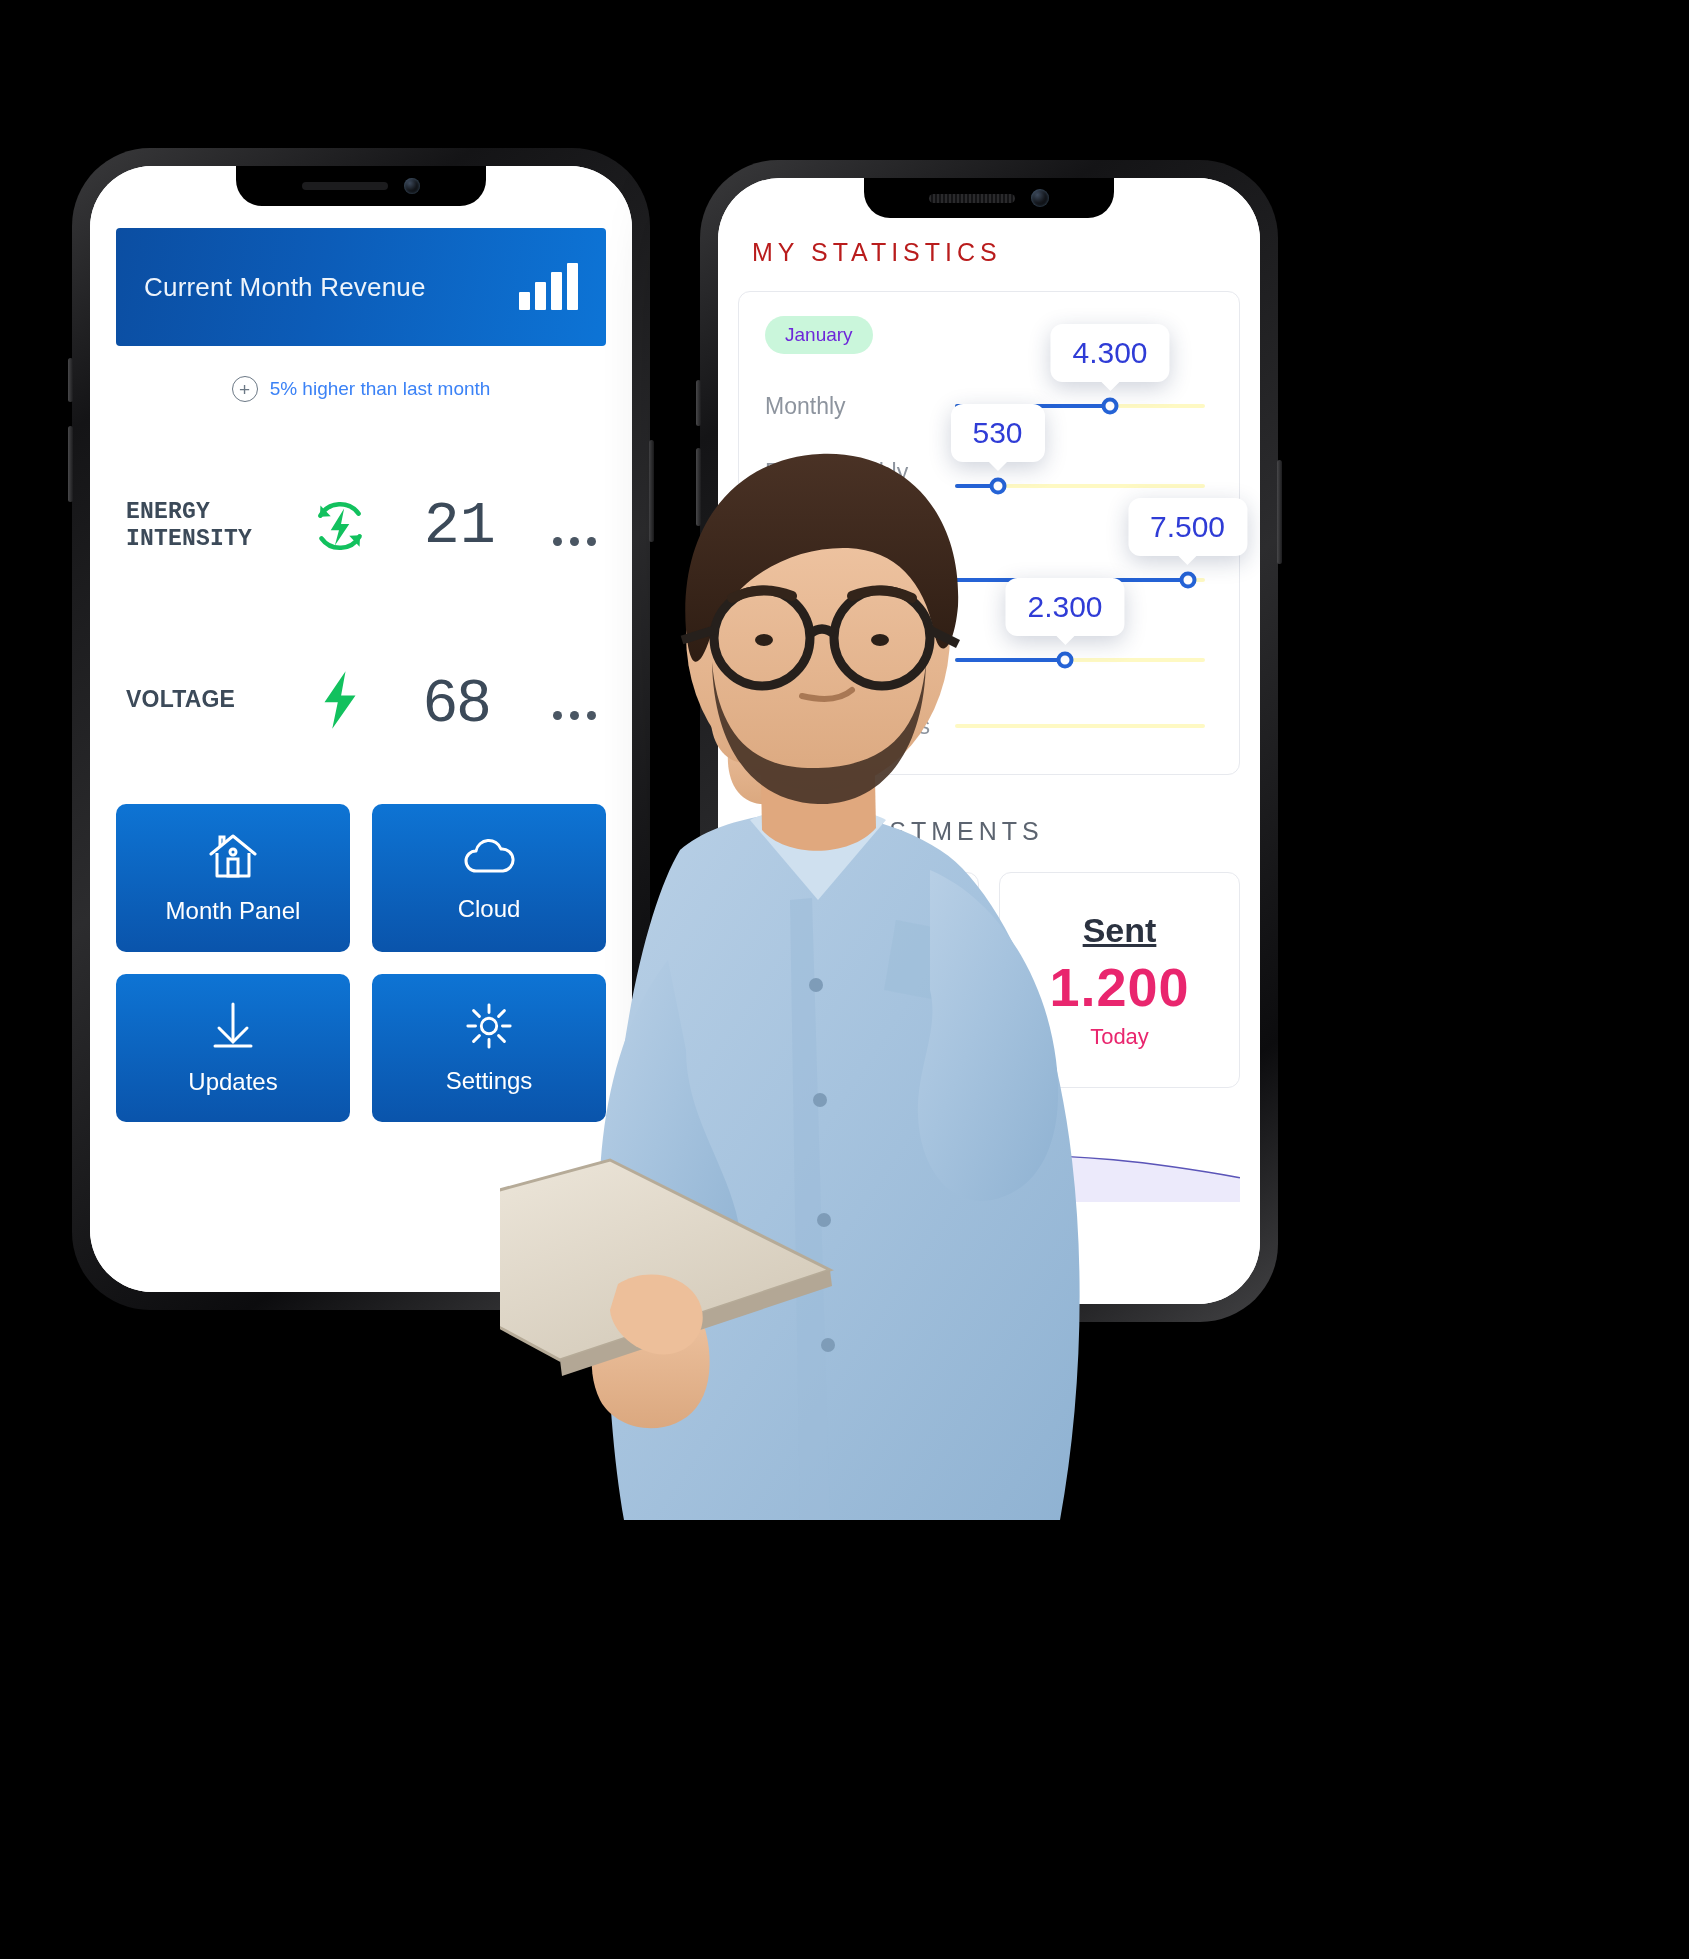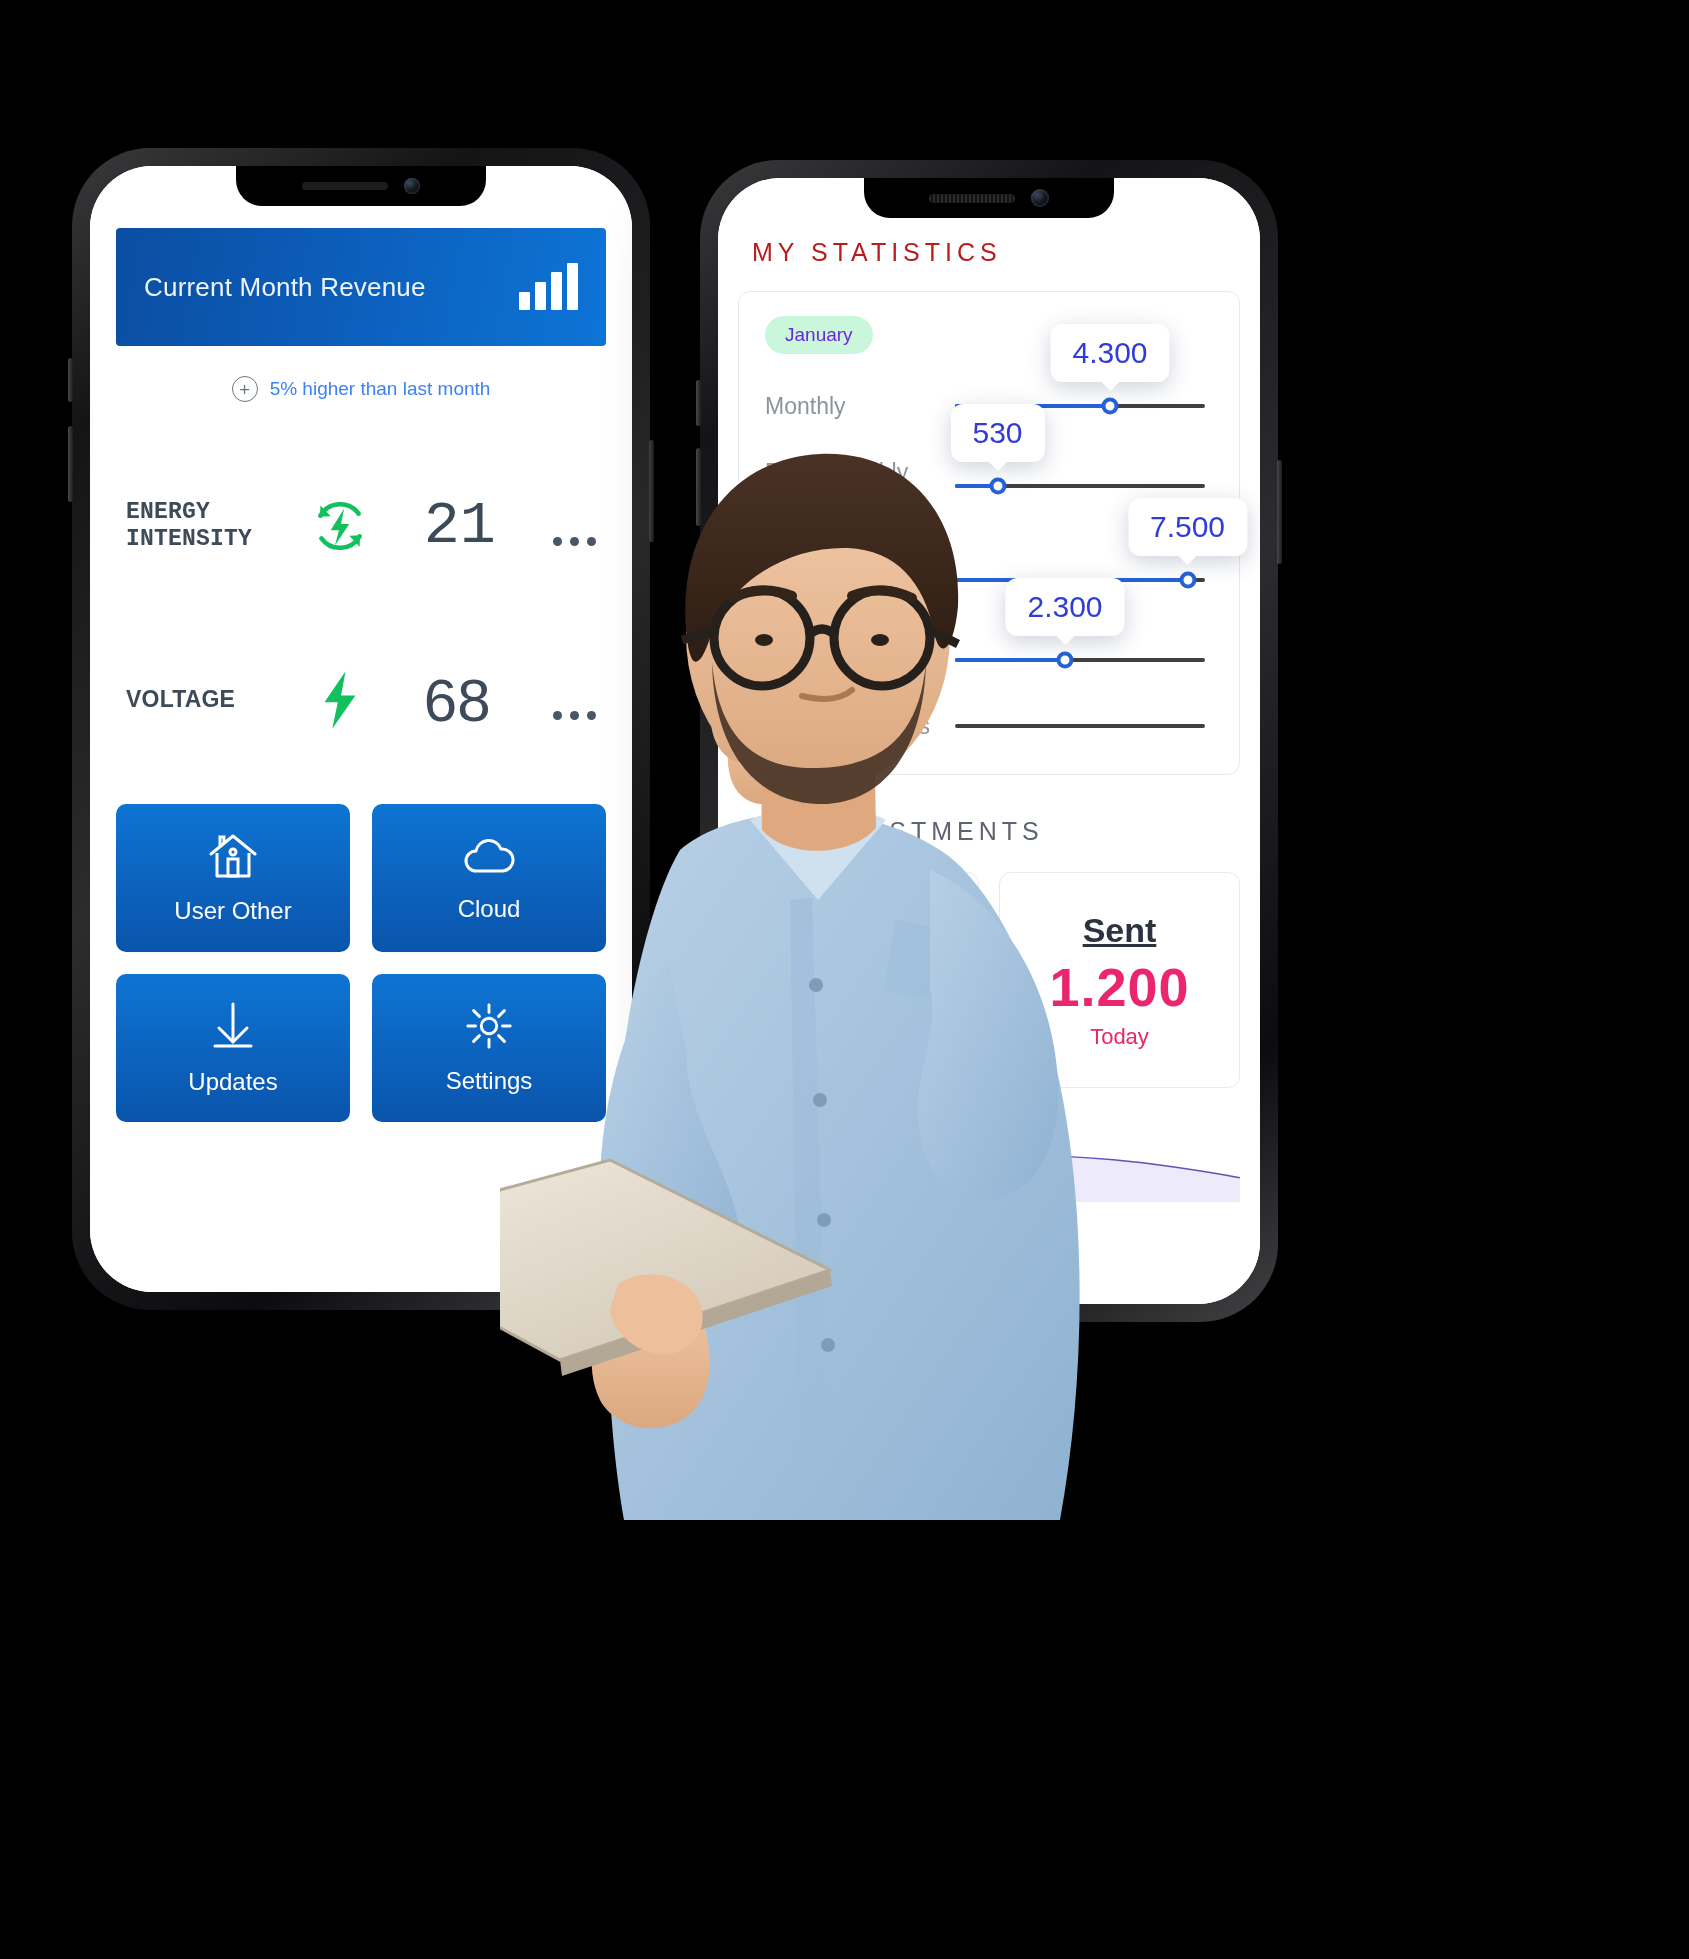--- a/index.html
+++ b/index.html
@@ -106,21 +106,21 @@
   .r-screen { position:absolute; inset:0; background:#fff; padding: 52px 0 0 0; }
   .r-head { font-size: 25px; letter-spacing: 5px; color:#b91c1c; padding-left: 34px; margin-top: 8px; font-weight:400; }
   .r-card {
     margin: 24px 20px 0 20px; border:1px solid #e7e9ee; border-radius: 12px;
     padding: 24px 26px 34px 26px; background:#fff;
   }
   .pill { display:inline-block; background:#caf6db; color:#6d28d9; font-size:19px;
           padding: 8px 20px; border-radius: 20px; }
   .slider-row { display:flex; align-items:center; margin-top: 38px; position:relative; }
   .s-label { width: 190px; color:#8d949e; font-size: 23px; line-height:1.22; }
-  .s-track { position:relative; flex:1; height: 4px; background:#404040; border-radius:2px; margin-right:8px; }
+  .s-track { position:relative; flex:1; height: 4px; background:#fef9c3; border-radius:2px; margin-right:8px; }
   .s-fill { position:absolute; left:0; top:0; height:100%; background:#2563d6; border-radius:2px; }
   .s-knob { position:absolute; top:50%; width:17px; height:17px; border-radius:50%;
             background:#fff; border:4px solid #2563d6; transform: translate(-50%,-50%); }
   .s-bubble {
     position:absolute; bottom: 26px; transform: translateX(-50%);
     background:#fff; border-radius:12px; padding: 12px 22px;
     box-shadow: 0 6px 22px rgba(30,50,90,.22);
     color:#2f3cd6; font-size: 30px; font-weight:400; white-space:nowrap;
   }
   .s-bubble:after {
@@ -319,21 +319,21 @@
           <div class="tile">
             <span>
               <svg width="52" height="50" viewBox="0 0 52 50" fill="none" stroke="#fff" stroke-width="3">
                 <path d="M4 23 L26 5 L48 23" stroke-linecap="round" stroke-linejoin="round"></path>
                 <path d="M10 22 V45 H42 V22" stroke-linejoin="round"></path>
                 <rect x="21" y="28" width="10" height="17"></rect>
                 <circle cx="26" cy="21" r="3"></circle>
                 <path d="M13 16 V6 H17 V12"></path>
               </svg>
             </span>
-            <span class="tile-label">User Other</span>
+            <span class="tile-label">Month Panel</span>
           </div>
           <div class="tile">
             <span>
               <svg width="56" height="46" viewBox="0 0 56 46" fill="none" stroke="#fff" stroke-width="3">
                 <path d="M15 38 A10 10 0 0 1 15 18 A13 13 0 0 1 40 16 A10 10 0 0 1 42 38 Z" stroke-linejoin="round"></path>
               </svg>
             </span>
             <span class="tile-label">Cloud</span>
           </div>
           <div class="tile">

